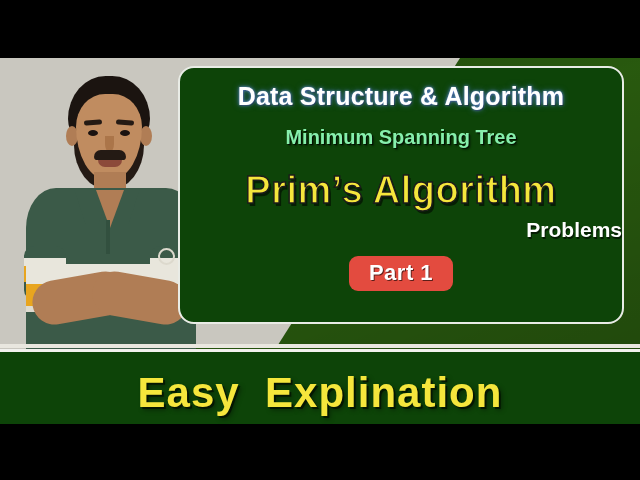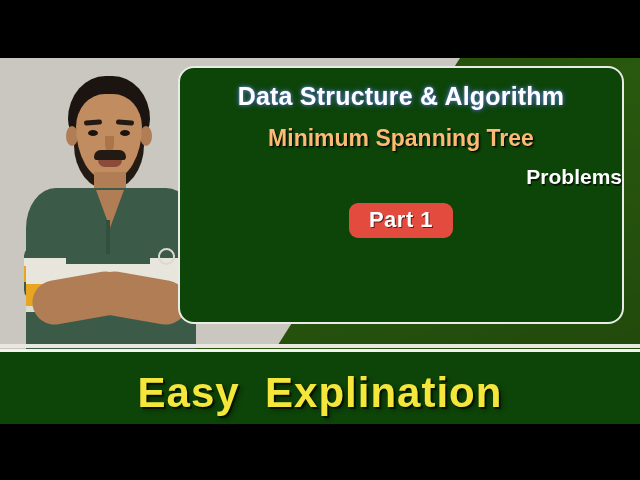--- a/index.html
+++ b/index.html
@@ -237,25 +237,25 @@
     color: #ffffff;
     letter-spacing: 0.2px;
     text-shadow:
       0 0 3px rgba(120,160,255,0.85),
       0 0 6px rgba(90,130,255,0.55),
       1px 1px 0 rgba(0,0,0,0.55);
     margin-bottom: 18px;
   }
 
   .t-sub {
-    font-size: 23px;
-    font-weight: bold;
-    color: #fdba74;
+    font-size: 20px;
+    font-weight: bold;
+    color: #86efac;
     text-shadow: 1px 1px 0 rgba(0,0,0,0.65), 2px 2px 2px rgba(0,0,0,0.45);
-    margin-bottom: 16px;
+    margin-bottom: 24px;
   }
 
   .t-main {
     font-size: 38px;
     font-weight: bold;
     color: #f5e63c;
     letter-spacing: 0.5px;
     -webkit-text-stroke: 1.5px #1b1b1b;
     text-shadow: 2px 3px 0 rgba(0,0,0,0.55);
     margin-bottom: 10px;
@@ -356,20 +356,21 @@
       <div class="p-stripe-yellow"></div>
       <div class="p-stripe-white2"></div>
       <div class="p-arm-l"></div>
       <div class="p-arm-r"></div>
       <div class="p-logo"></div>
     </div>
 
     <div id="card">
       <div class="t-line t-heading">Data Structure &amp; Algorithm</div>
       <div class="t-line t-sub">Minimum Spanning Tree</div>
+      <div class="t-line t-main">Prim’s Algorithm</div>
       <div class="t-line t-third">Problems</div>
       <div class="t-line">
         <span class="badge">Part 1</span>
       </div>
     </div>
 
   </div>
 
   <div class="sep-line"></div>
   <div id="banner">

